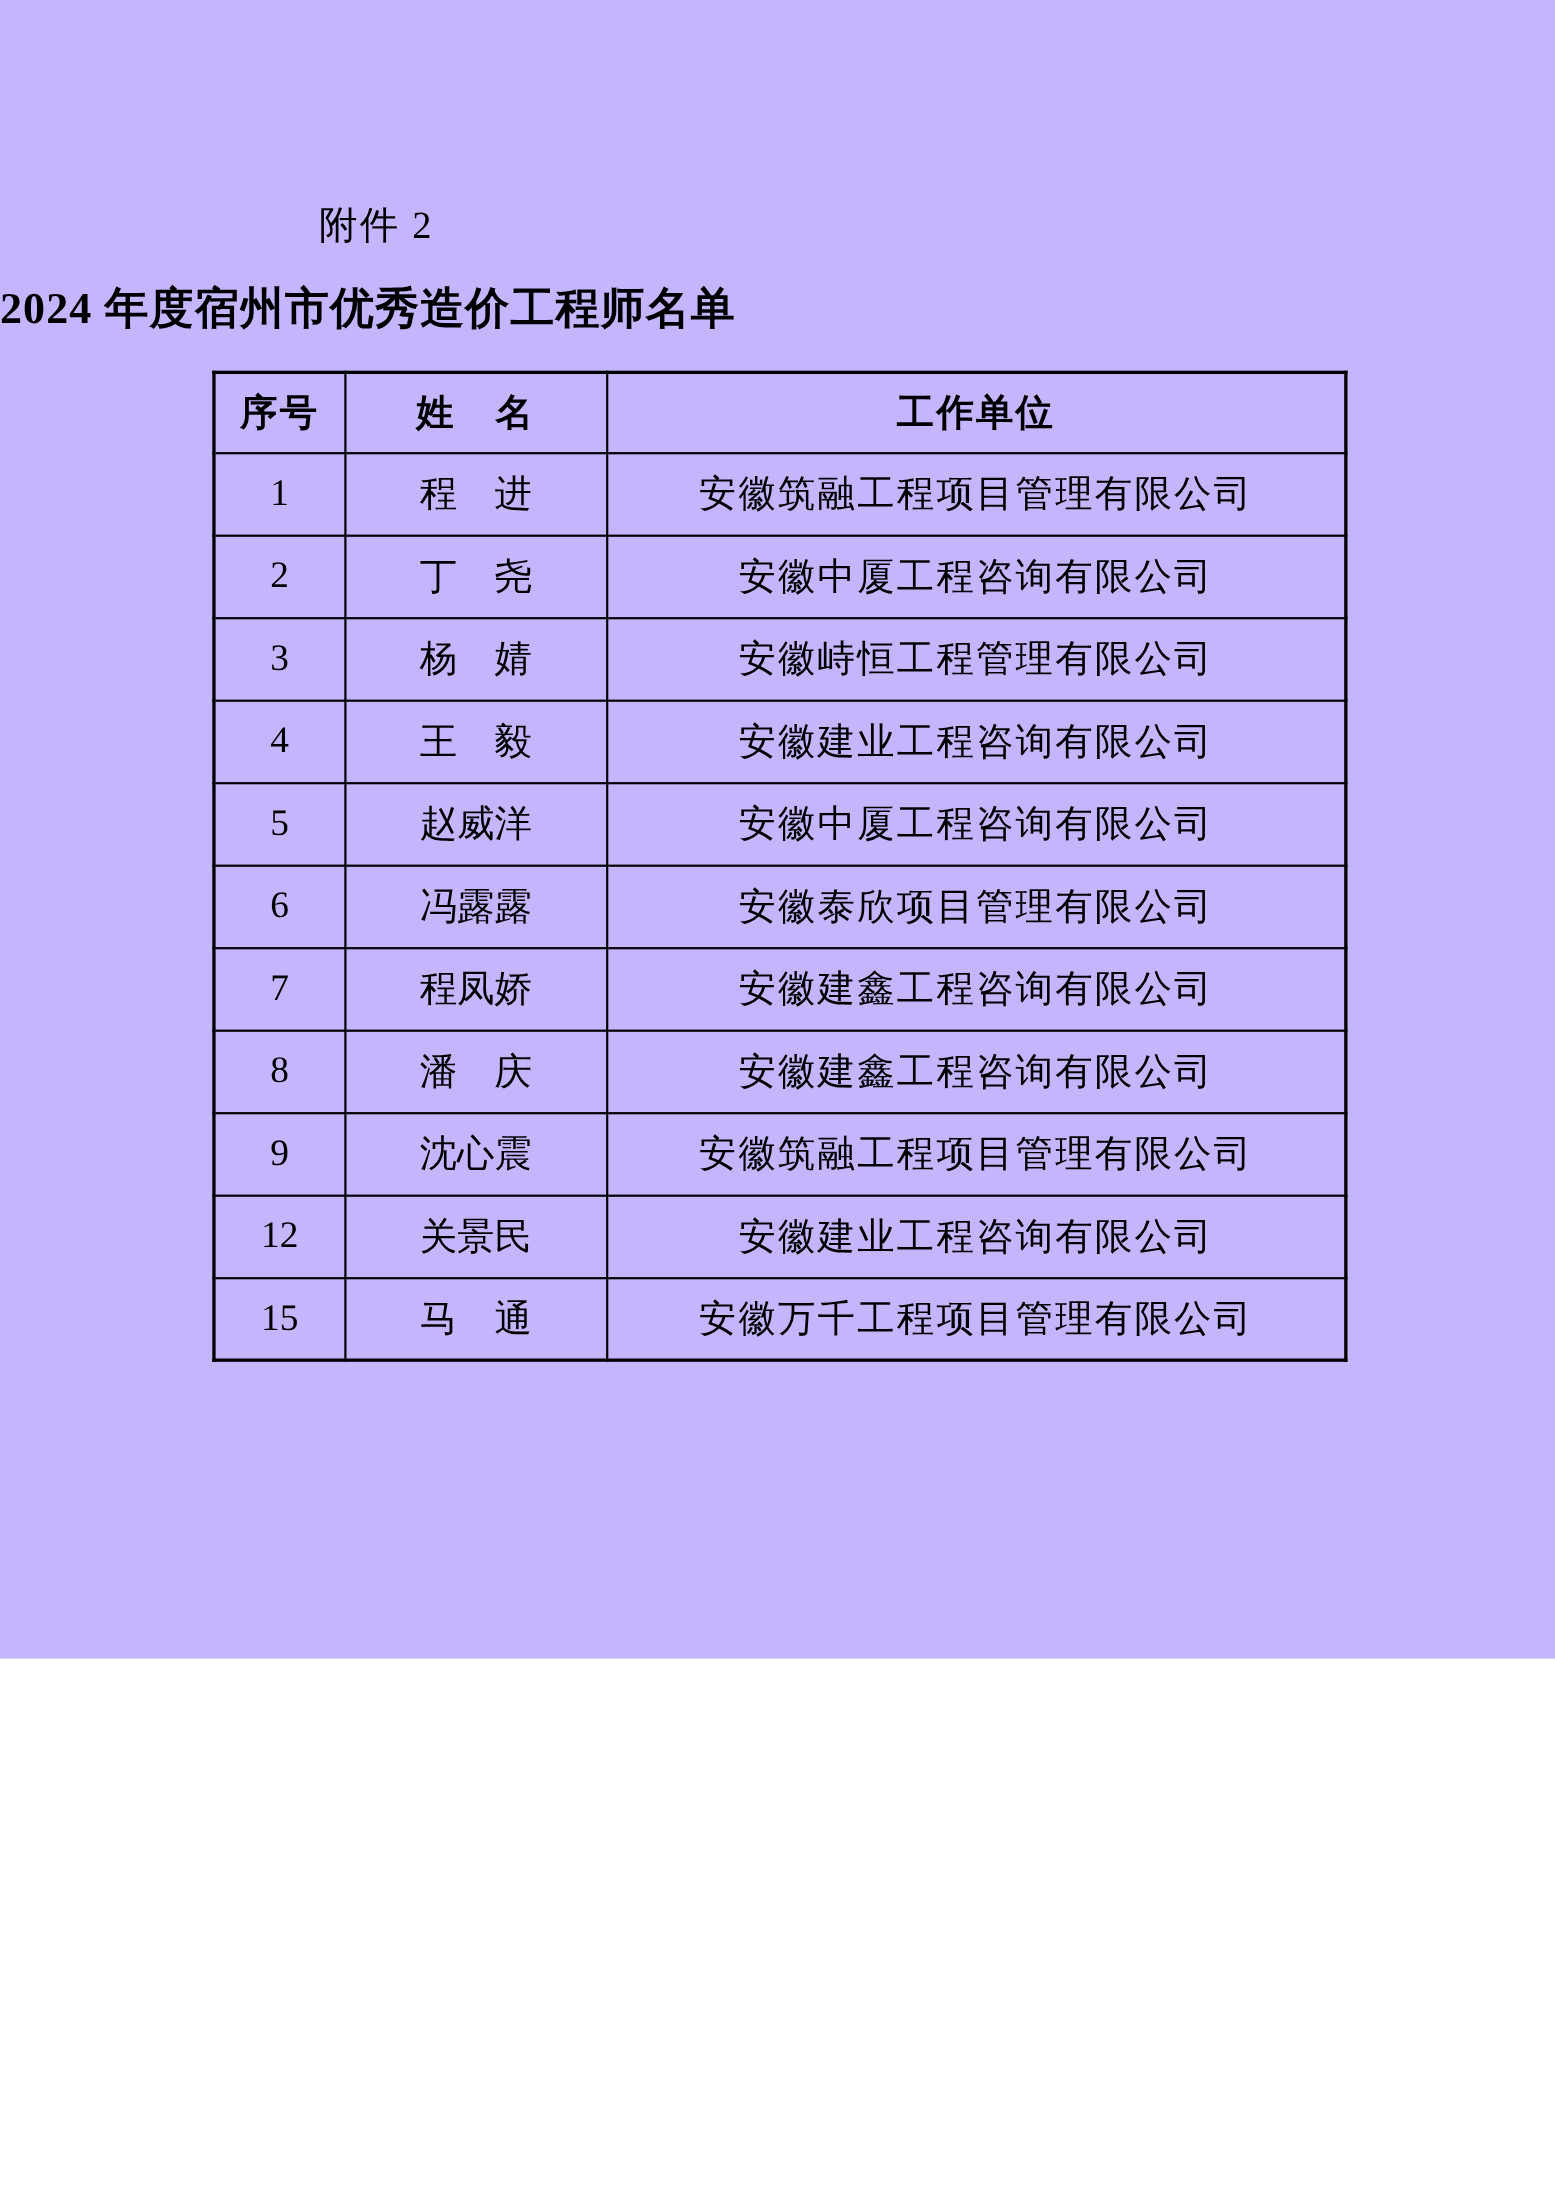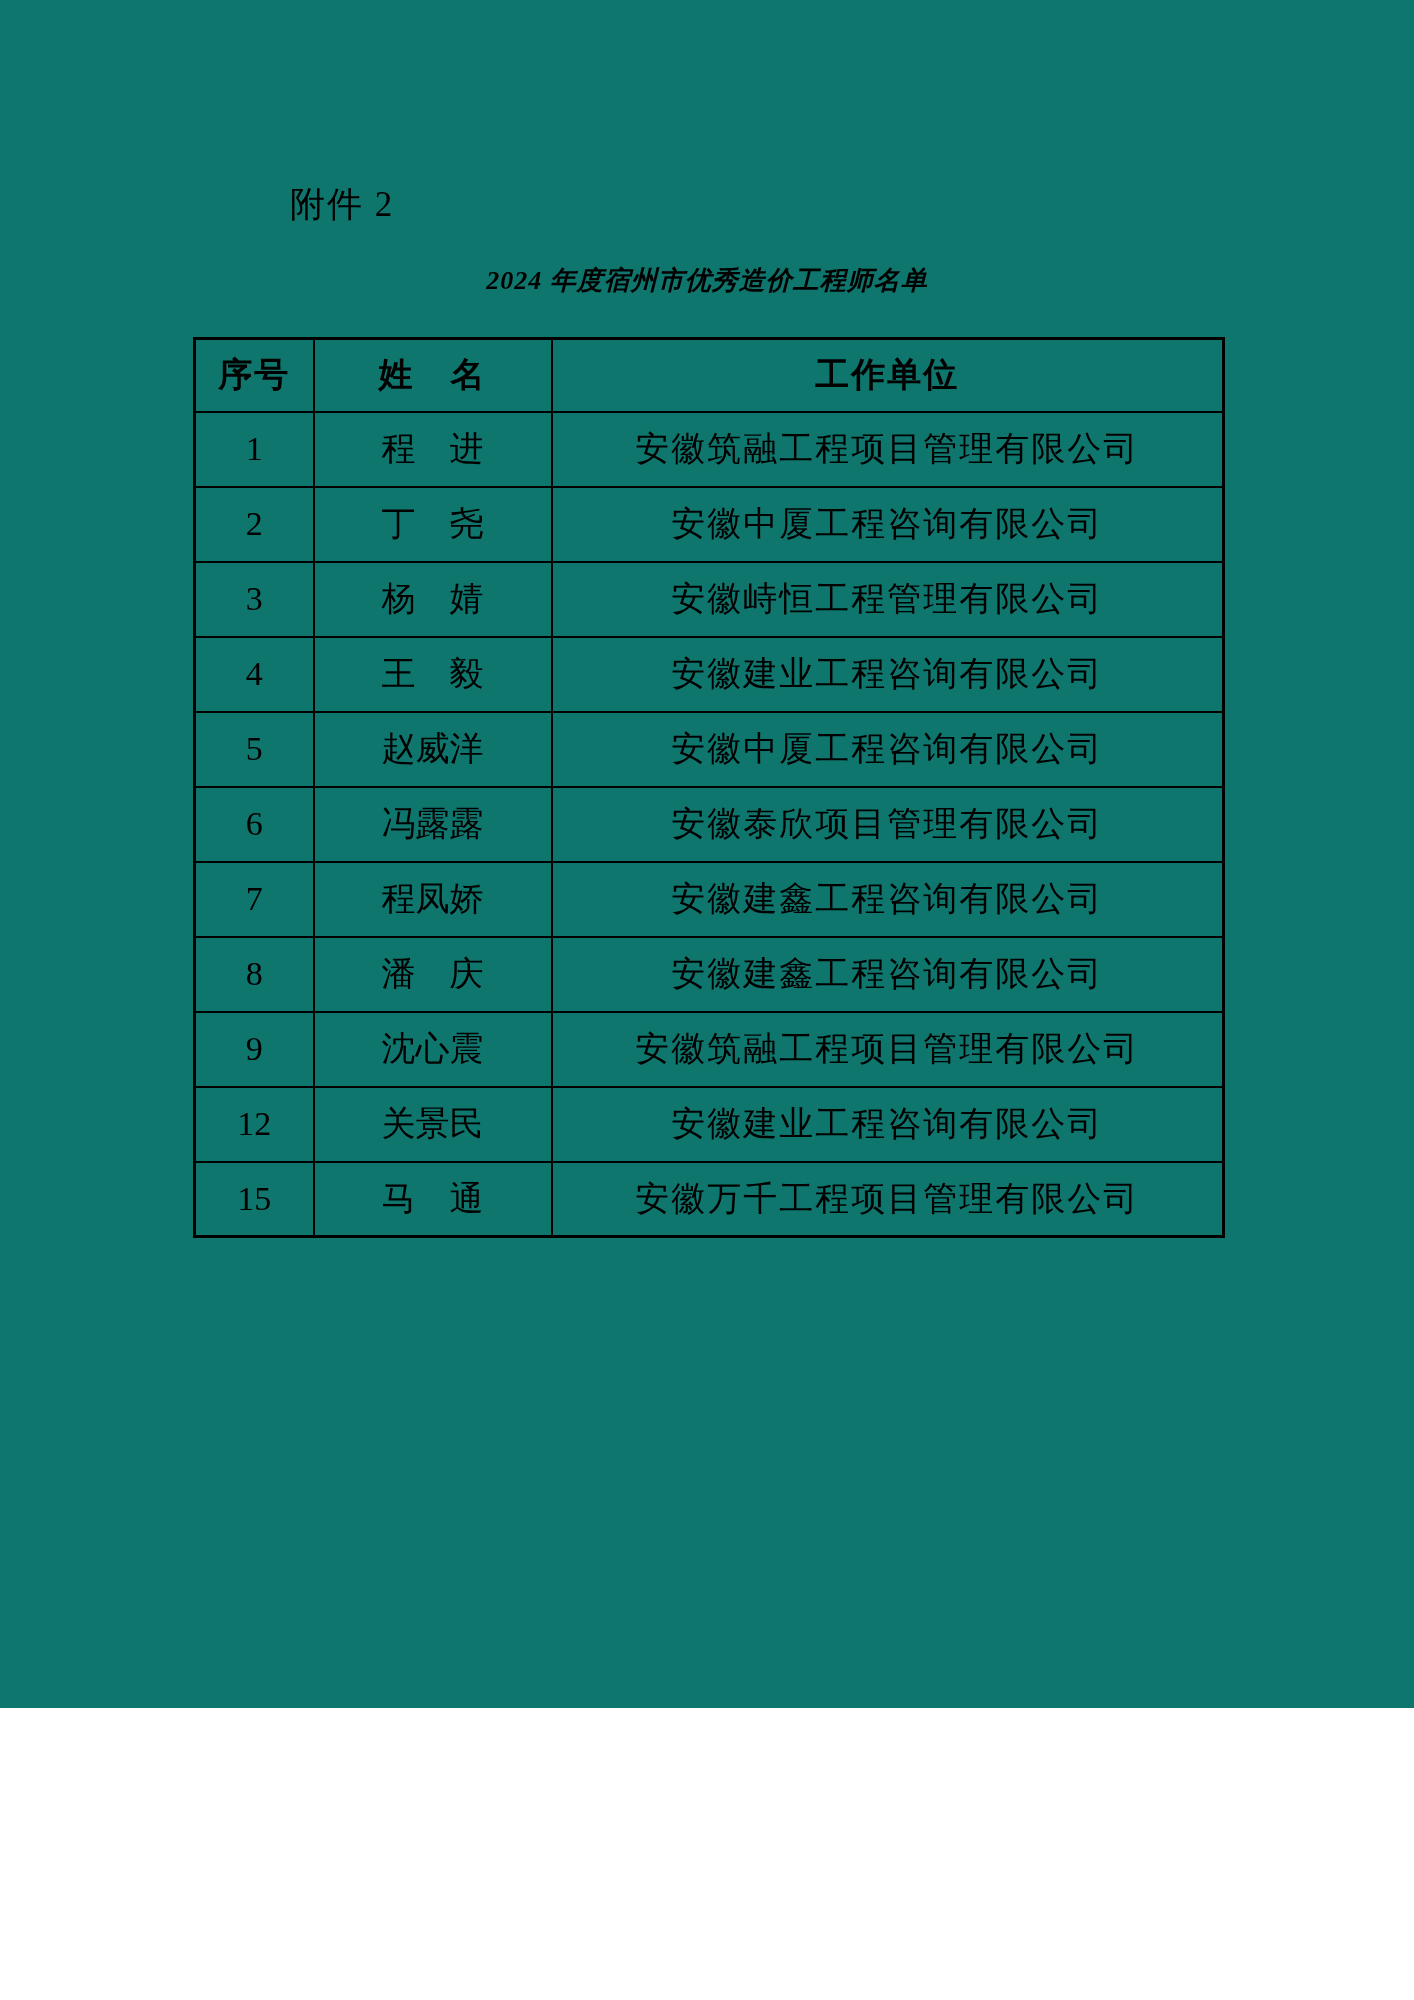--- a/index.html
+++ b/index.html
@@ -3,46 +3,44 @@
 <meta charset="utf-8">
 <style>
   html, body {
     margin: 0;
     padding: 0;
     background: #ffffff;
   }
   .page {
     position: relative;
     width: 1414px;
-    height: 1708px;
-    background: #0f766e;
+    height: 1508px;
+    background: #c4b5fd;
     color: #000000;
     font-family: "Liberation Serif", "DejaVu Serif", serif;
     overflow: hidden;
   }
   .attachment-label {
     position: absolute;
     left: 290px;
     top: 184px;
     font-size: 35px;
     line-height: 42px;
     letter-spacing: 2px;
     white-space: pre;
   }
   .doc-title {
     position: absolute;
     left: 0;
     top: 258px;
     width: 100%;
-    text-align: center;
-    font-size: 26px;
+    font-size: 40px;
     line-height: 46px;
     font-weight: bold;
     letter-spacing: 1px;
-    font-style: italic;
   }
   table.roster {
     position: absolute;
     left: 193px;
     top: 337px;
     width: 1029px;
     border-collapse: collapse;
     table-layout: fixed;
     border: 3px solid #000000;
   }

